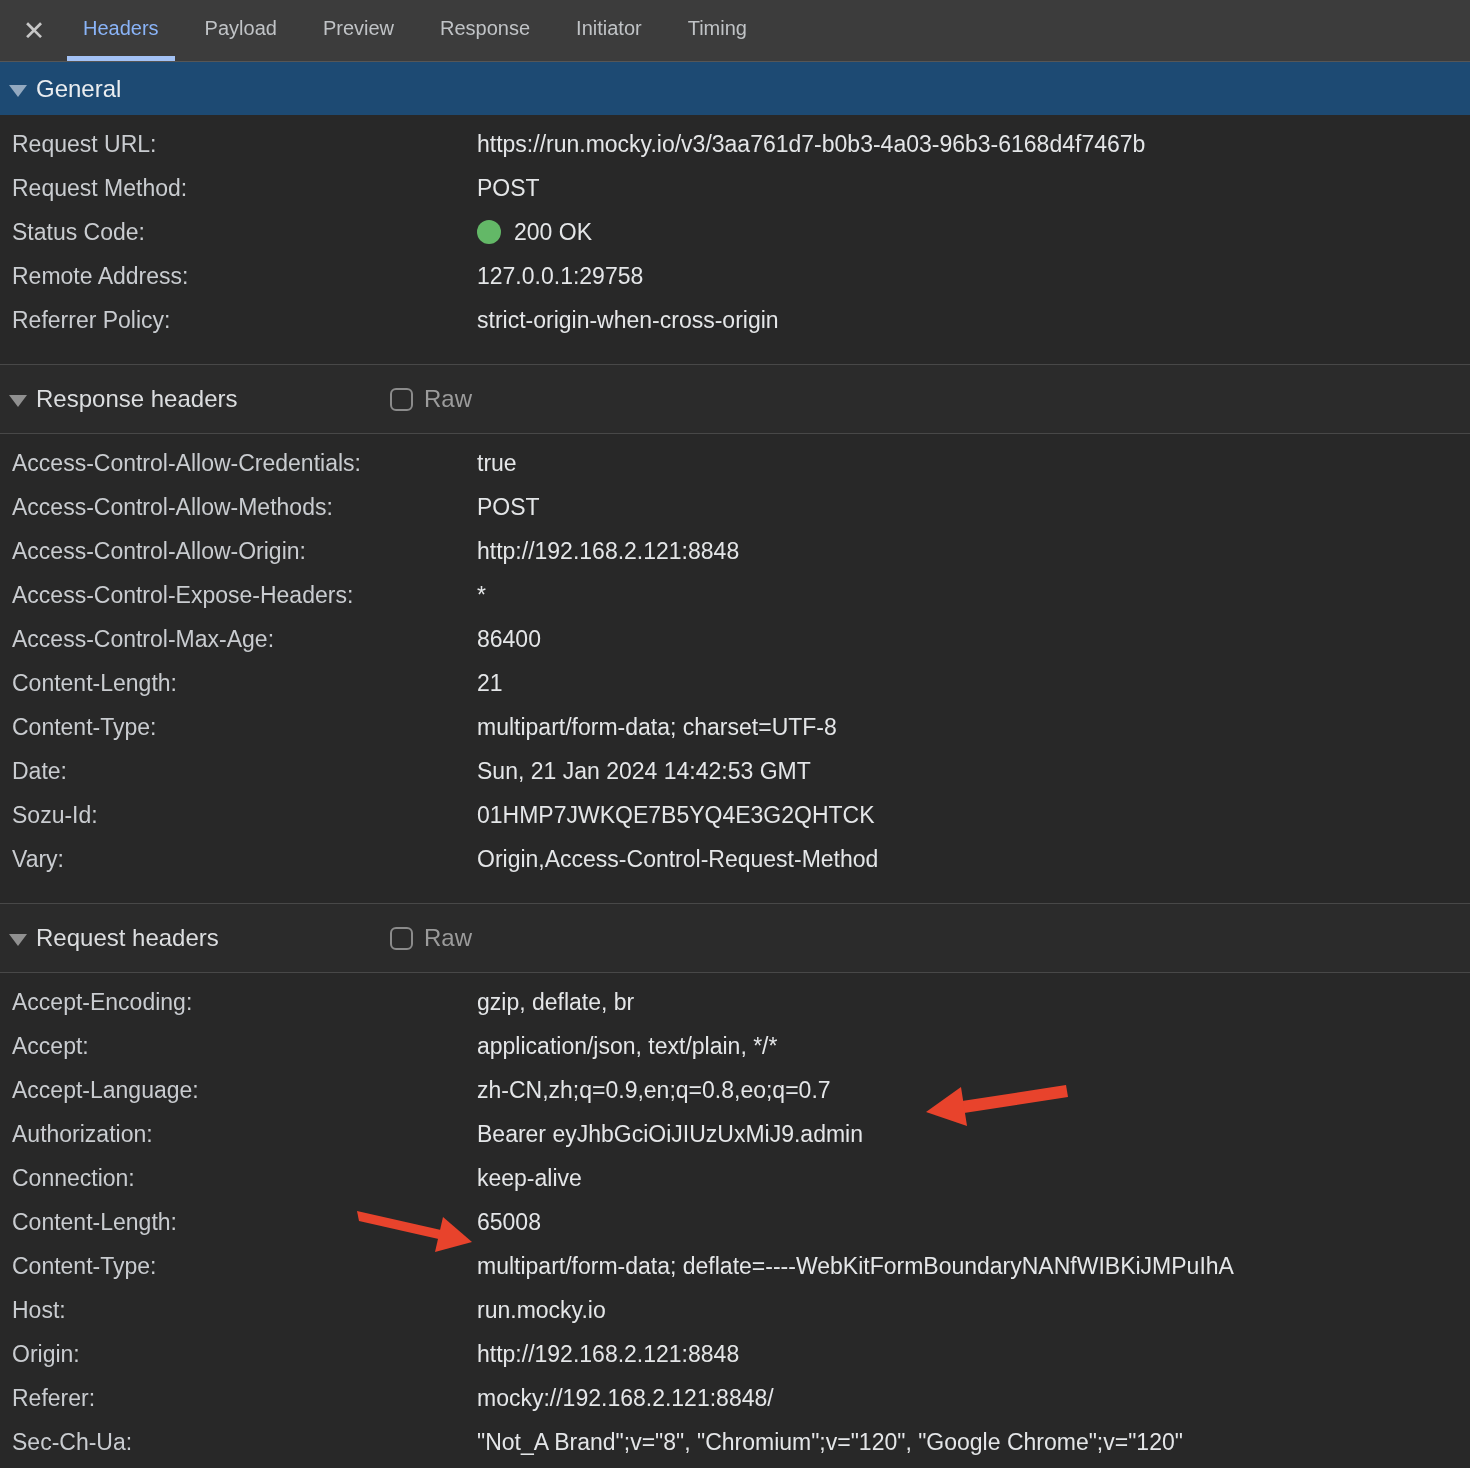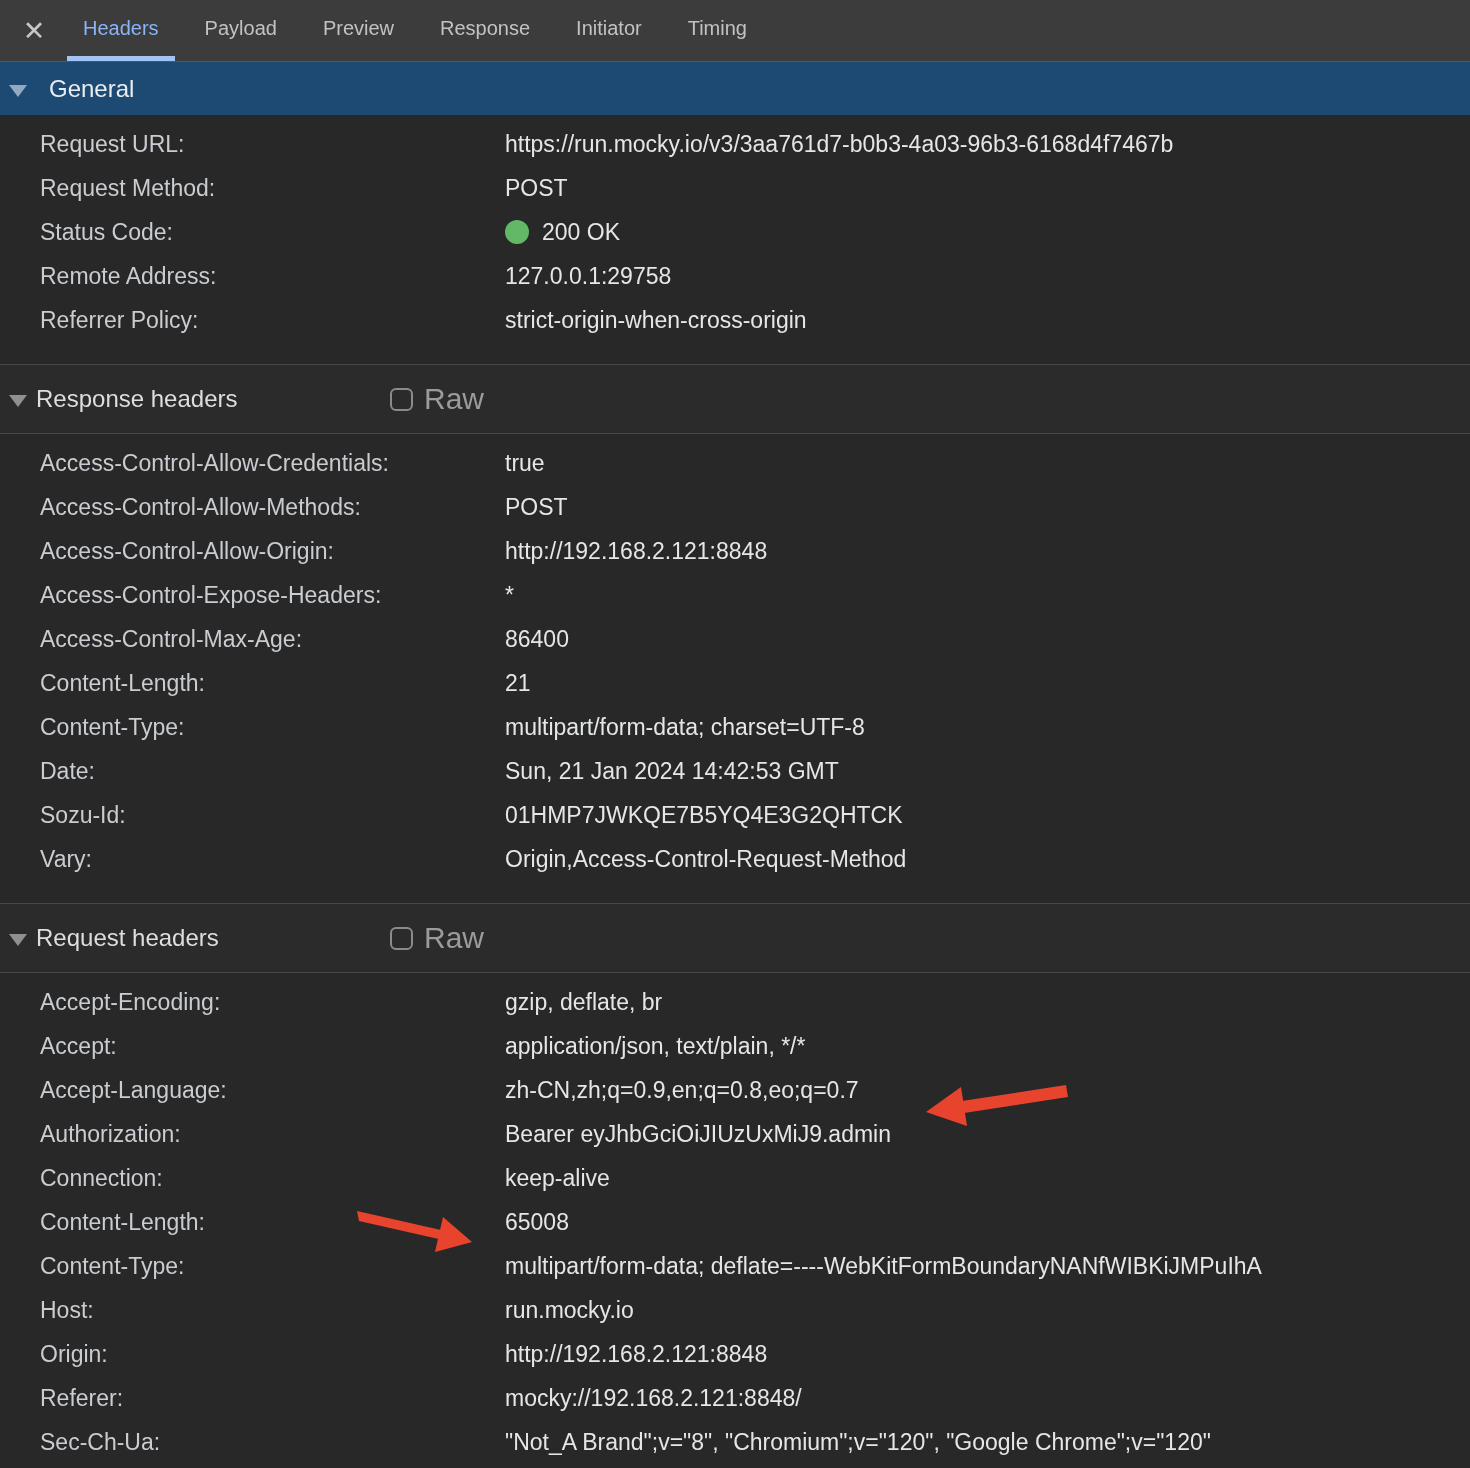--- a/index.html
+++ b/index.html
@@ -28,21 +28,21 @@
     display:flex; align-items:center;
     color:#c0c3c6; font-size:20px; cursor:pointer;
     border-bottom:5px solid transparent;
   }
   .tab.active { color:#8ab4f8; border-bottom-color:#a3c2f5; }
 
   
   .blue-header {
     height:53px; background:#1d4a73;
     display:flex; align-items:center;
-    color:#eaedf0; font-size:24px; cursor:pointer;gap:13px;
+    color:#eaedf0; font-size:24px; cursor:pointer;
   }
   .tri {
     width:0; height:0; flex:none;
     border-left:9px solid transparent;
     border-right:9px solid transparent;
     border-top:12px solid #93a9c0;
     margin:4px 9px 0 9px;
   }
   .tri.gray { border-top-color:#909090; }
 
@@ -58,27 +58,27 @@
   }
   .raw-wrap {
     position:absolute; left:390px; top:0; height:100%;
     display:flex; align-items:center;
   }
   .raw-box {
     width:23px; height:23px; flex:none;
     border:2.5px solid #8b8b8b; border-radius:6px;
     background:transparent; cursor:pointer;
   }
-  .raw-label { margin-left:11px; color:#9b9b9b; font-size:30px; }
+  .raw-label { margin-left:11px; color:#9b9b9b; font-size:24px; }
 
   
   .rows { padding:7px 0 22px 0; }
   .row {
     height:44px; display:flex; align-items:center;
-    padding-left:12px; font-size:23px;margin-left:28px;
+    padding-left:12px; font-size:23px;
   }
   .row-name { width:465px; flex:none; color:#c9ccd0; }
   .row-value { color:#e4e6e8; white-space:pre; display:flex; align-items:center;text-align:center; }
   .status-dot {
     display:none; width:24px; height:24px; border-radius:50%;
     margin-right:13px; flex:none;
   }
 
   
   .overlay {

